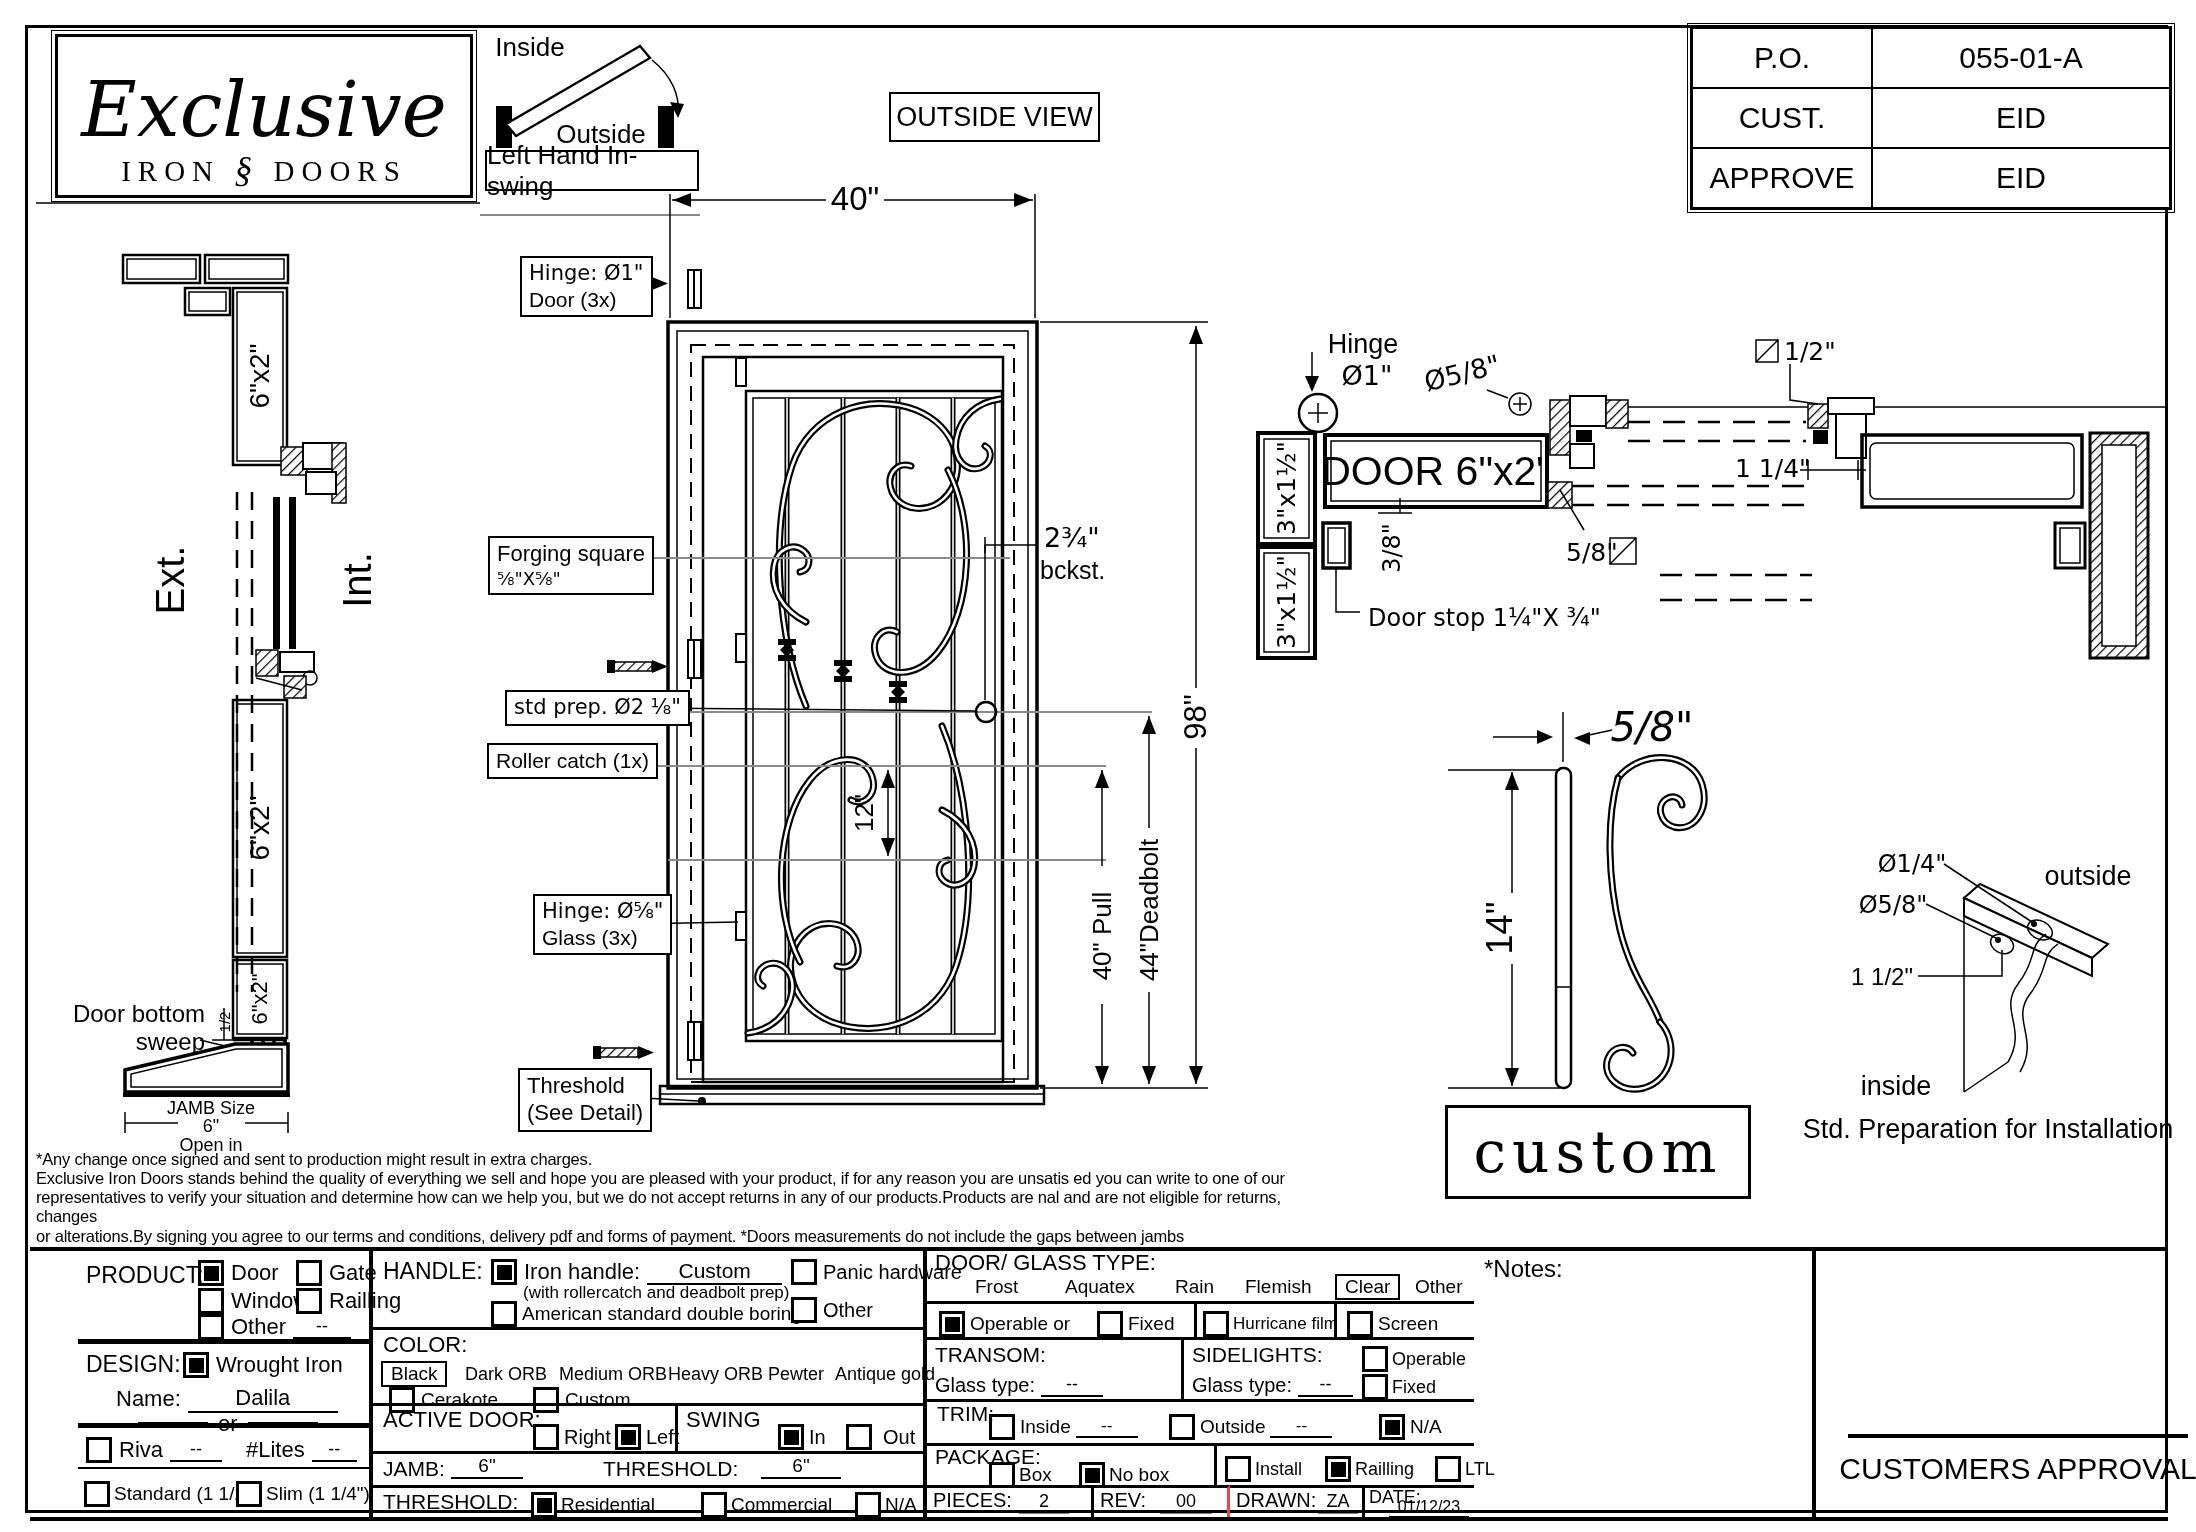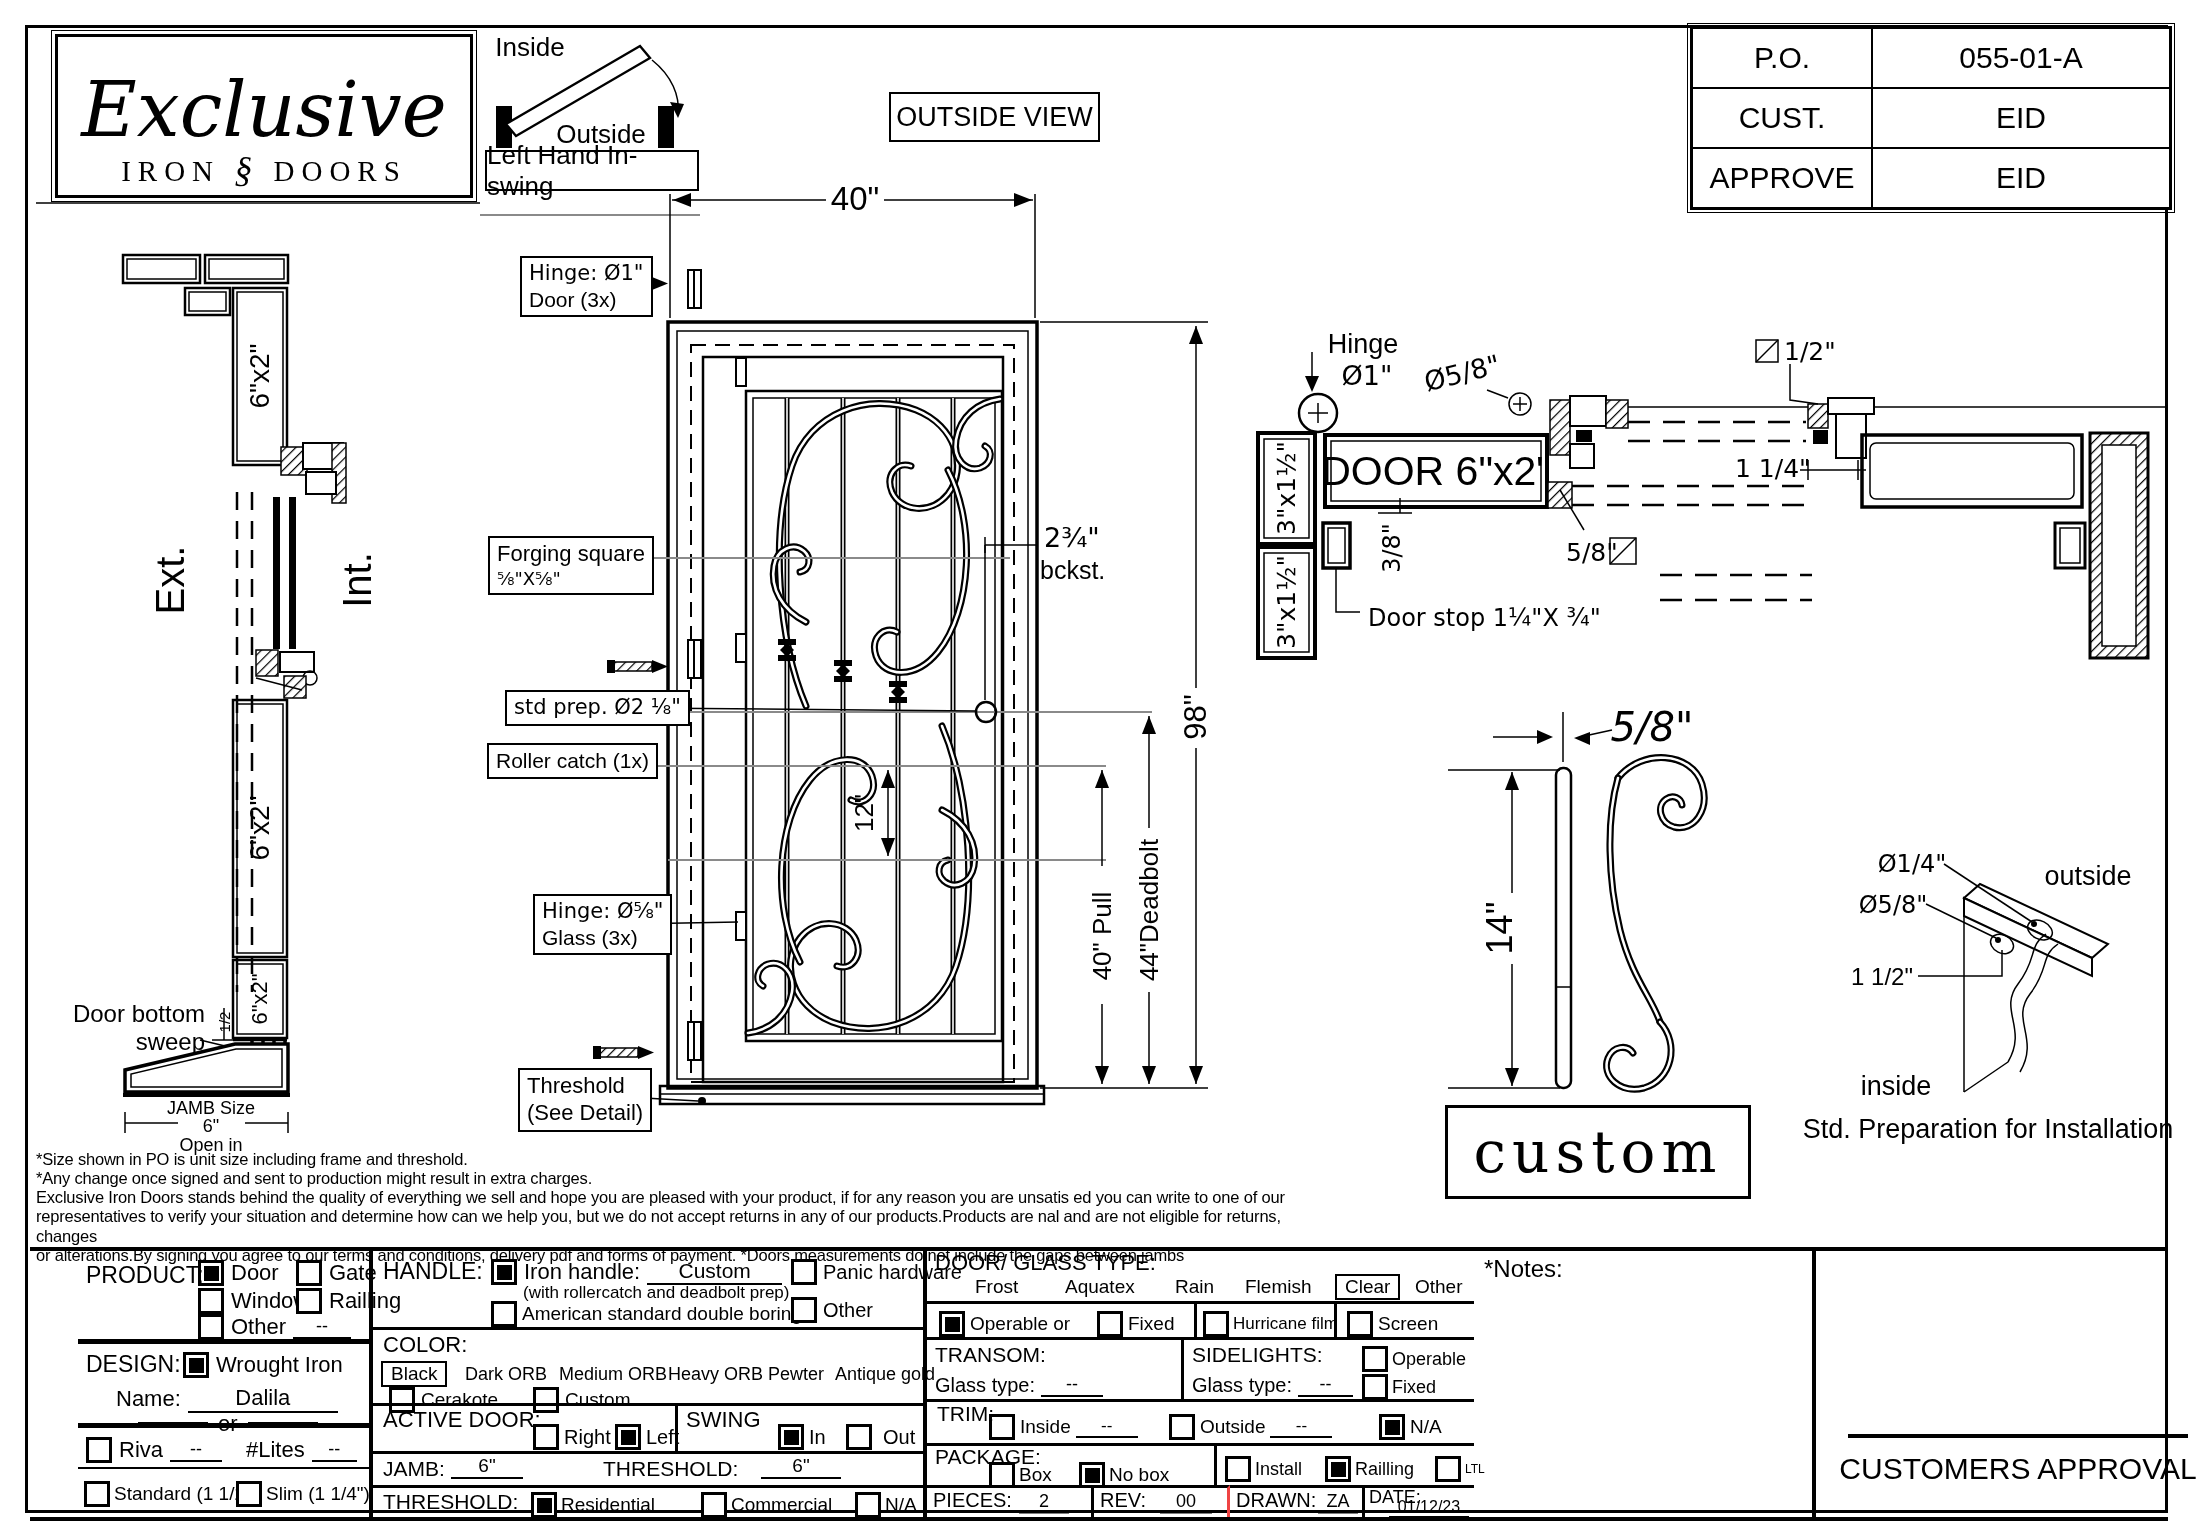--- a/index.html
+++ b/index.html
@@ -435,21 +435,20 @@
   </div>
 
   <div class="t fr" style="left:1912px;top:864px;font-size:24px;">Ø1/4"</div>
   <div class="t" style="left:2088px;top:876px;font-size:27px;">outside</div>
   <div class="t fr" style="left:1893px;top:905px;font-size:24px;">Ø5/8"</div>
   <div class="t" style="left:1882px;top:977px;font-size:24px;">1 1/2"</div>
   <div class="t" style="left:1896px;top:1086px;font-size:27px;">inside</div>
   <div class="t" style="left:1988px;top:1129px;font-size:27px;">Std. Preparation for Installation</div>
 
   <div class="abs" style="left:36px;top:1150px;width:1260px;font-size:16.5px;line-height:1.16;letter-spacing:-0.2px;">
-    <div>*Size shown in PO is unit size including frame and threshold.</div>
     <div>*Any change once signed and sent to production might result in extra charges.</div>
     <div>Exclusive Iron Doors stands behind the quality of everything we sell and hope you are pleased with your product, if for any reason you are unsatis  ed you can write to one of our</div>
     <div>representatives to verify your situation and determine how can we help you, but we do not accept returns in any of our products.Products are   nal and are not eligible for returns, changes</div>
     <div>or alterations.By signing you agree to our terms and conditions, delivery pdf and forms of payment. *Doors measurements do not include the gaps between jambs</div>
   </div>
 
   <div class="abs" style="left:30px;top:1247px;width:2138px;height:266px;border-top:4px solid #000;border-bottom:4px solid #000;font-size:22px;z-index:5;background:transparent;">
 
     <div class="cell" style="left:0;top:0;width:295px;height:88px;border-right:4px solid #000;">
       <span class="ta" style="left:8px;top:24px;font-size:23px;">PRODUCT:</span>
@@ -692,21 +691,21 @@
       <span class="opt" style="left:8px;top:10px;gap:4px;">
           <span class="cb"></span>
           <span style="font-size:18px;">Install</span>
         </span>
       <span class="opt" style="left:108px;top:10px;gap:4px;">
           <span class="cb on"></span>
           <span style="font-size:18px;">Railling</span>
         </span>
       <span class="opt" style="left:218px;top:10px;gap:4px;">
           <span class="cb"></span>
-          <span style="font-size:12px;">LTL</span>
+          <span style="font-size:18px;">LTL</span>
         </span>
     </div>
 
     <div class="cell" style="left:849px;top:234px;width:167px;height:32px;border-top:3px solid #000;border-right:3px solid #000;">
       <span class="ta" style="left:6px;top:12px;font-size:20px;">PIECES:</span>
       <span class="ul ta" style="left:92px;top:14px;width:50px;font-size:18px;">2</span>
     </div>
     <div class="cell" style="left:1016px;top:234px;width:136px;height:32px;border-top:3px solid #000;border-right:3px solid #ef4444;">
       <span class="ta" style="left:6px;top:12px;font-size:20px;">REV:</span>
       <span class="ul ta" style="left:66px;top:14px;width:52px;font-size:18px;">00</span>

